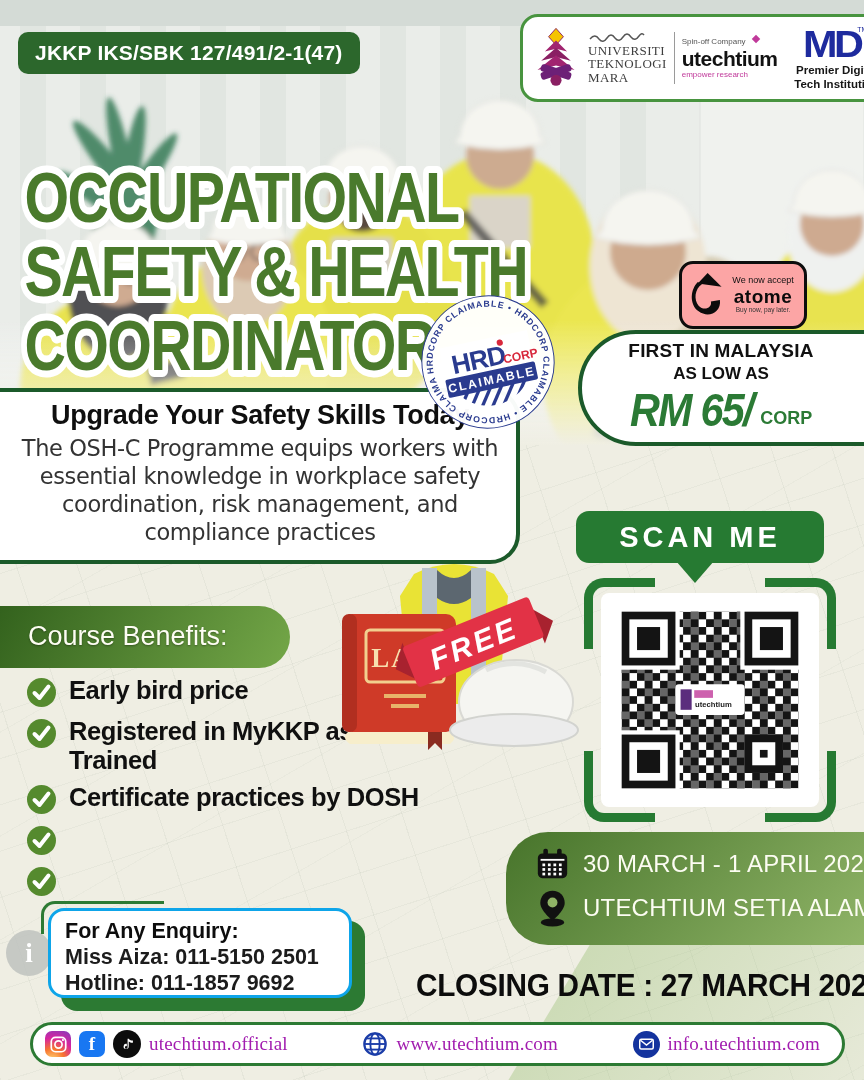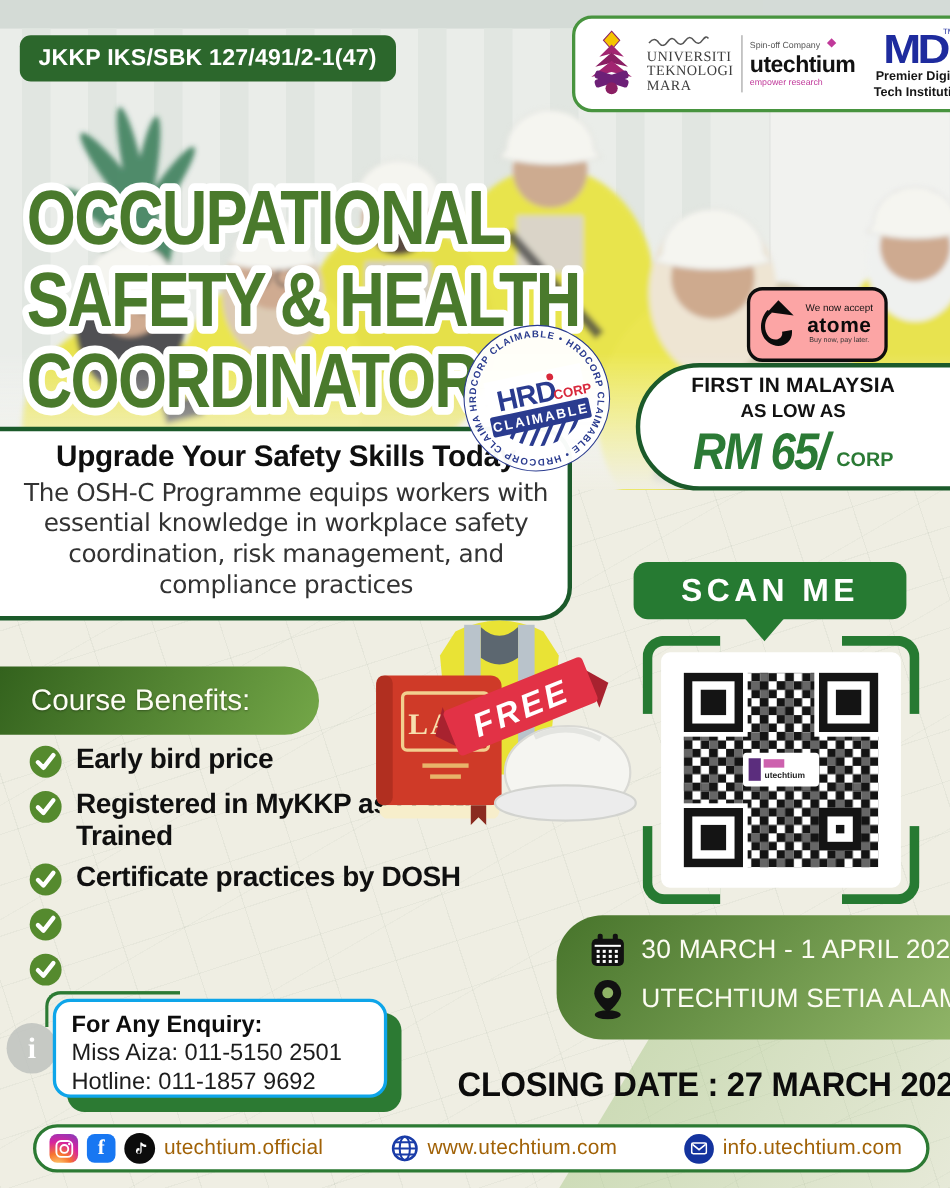--- a/index.html
+++ b/index.html
@@ -116,35 +116,35 @@
   .ev-row{display:flex;align-items:center;gap:14px;}
   .ev-txt{font-size:24px;color:#fcfcf2;letter-spacing:.2px;}
 
   
   .enquiry{left:48px;top:908px;width:304px;height:90px;z-index:4;background:#fff;
     border:3px solid #0ea5e9;border-radius:16px;box-shadow:13px 13px 0 #2c7a33;
     box-sizing:border-box;padding:8px 14px;}
   .enquiry::before{content:"";position:absolute;left:-10px;top:-10px;width:120px;height:30px;
     border-left:3px solid #2c7a33;border-top:3px solid #2c7a33;border-radius:14px 0 0 0;}
   .enq-h{font-size:21.5px;font-weight:bold;color:#0d0d0d;}
-  .enq-l{font-size:21.5px;color:#1c1c1c;line-height:1.22;}
+  .enq-l{font-size:21.5px;color:#1c1c1c;line-height:1.22;font-weight:bold;}
 
   .info-ic{left:6px;top:930px;width:46px;height:46px;z-index:4;border-radius:50%;
     background:rgba(190,194,190,.85);color:#fff;font-weight:bold;font-size:27px;
     display:flex;align-items:center;justify-content:center;font-family:"Liberation Serif",serif;}
 
   .closing{left:416px;top:968px;z-index:4;font-size:31px;font-weight:bold;color:#0c0c0c;
     letter-spacing:-.3px;white-space:nowrap;display:inline-block;
     transform:scaleX(.96);transform-origin:left;}
 
   
   .footer{left:30px;top:1022px;width:815px;height:44px;z-index:5;background:#fff;
     border:3px solid #2c7a33;border-radius:25px;display:flex;align-items:center;
     box-sizing:border-box;padding:0 22px 0 12px;gap:8px;}
-  .f-txt{font-size:19px;color:#a16207;letter-spacing:.2px;}
+  .f-txt{font-size:19px;color:#a21caf;letter-spacing:.2px;font-family:Liberation Serif, serif;}
   .f-spacer{flex:1;}
   .ic-sq{width:26px;height:26px;border-radius:7px;display:flex;align-items:center;
     justify-content:center;flex:0 0 auto;}
   .ic-ig{background:radial-gradient(circle at 28% 115%,#fdc468 8%,#f7742f 35%,#d6249f 65%,#8a3ab9 95%);}
   .ic-fb{background:#1877f2;color:#fff;font-weight:bold;font-size:19px;
     font-family:"Liberation Serif",serif;}
   .ic-tt{width:28px;height:28px;border-radius:50%;background:#0c0c0c;display:flex;
     align-items:center;justify-content:center;flex:0 0 auto;}
   .ic-mail{width:27px;height:27px;border-radius:50%;background:#14339e;display:flex;
     align-items:center;justify-content:center;flex:0 0 auto;}

